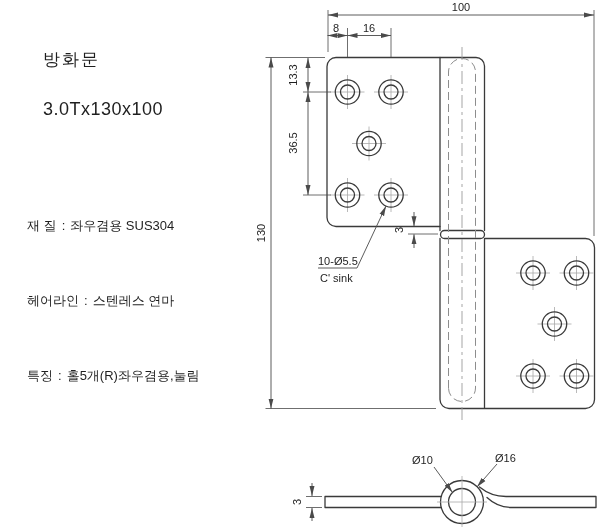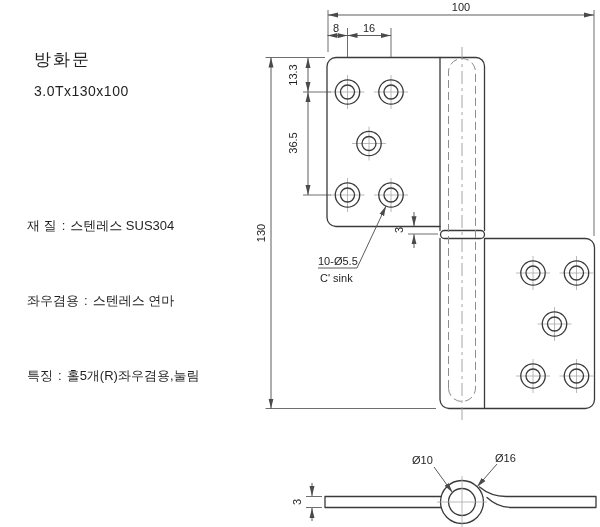--- a/index.html
+++ b/index.html
@@ -1,20 +1,20 @@
 <!DOCTYPE html>
 <html><head>
 <meta charset="utf-8">
 <style>
   html,body{margin:0;padding:0;background:#ffffff;}
   .canvas{position:relative;width:600px;height:527px;background:#ffffff;overflow:hidden;
           font-family:"Liberation Sans","DejaVu Sans",sans-serif;color:#1f1f1f;}
-  .info{position:absolute;left:34px;top:48px;}
+  .info{position:absolute;left:43px;top:48px;}
   .t1{font-size:17px;letter-spacing:2px;}
-  .t2{font-size:14px;margin-top:12px;letter-spacing:0.5px;}
+  .t2{font-size:18px;margin-top:28px;letter-spacing:0.5px;}
   .specs{position:absolute;left:27px;top:163px;font-size:13px;line-height:25px;white-space:pre;}
   .spec-row .sep{margin:0 5px;}
   .bold{font-weight:normal;}
   svg{position:absolute;left:0;top:0;}
   .ol{stroke:#3a3a3a;stroke-width:1.3;fill:none;stroke-linejoin:round;stroke-linecap:round;}
   .dim{stroke:#4a4a4a;stroke-width:0.9;fill:none;}
   .ext{stroke:#4a4a4a;stroke-width:0.8;fill:none;}
   .hid{stroke:#8d8d8d;stroke-width:1;fill:none;stroke-dasharray:8 4;}
   .cl{stroke:#9b9b9b;stroke-width:0.9;fill:none;stroke-dasharray:13 4 3 4;}
   .ch{stroke:#a8a8a8;stroke-width:0.8;fill:none;}
@@ -24,22 +24,22 @@
 <body>
 
 <div class="canvas">
 
   <div class="info">
     <div class="t1">방화문</div>
     <div class="t2">3.0Tx130x100</div>
   </div>
 
   <div class="specs">
-    <div class="spec-row"><span>재 질</span><span class="sep">:</span><span>스텐레스 SUS304</span></div>
-    <div class="spec-row"><span>좌우겸용</span><span class="sep">:</span><span>스텐레스 연마</span></div>
+    <div class="spec-row"><span>재 질</span><span class="sep">:</span><span>좌우겸용 SUS304</span></div>
+    <div class="spec-row"><span>헤어라인</span><span class="sep">:</span><span>스텐레스 연마</span></div>
     <div class="spec-row"><span>특징</span><span class="sep">:</span><span class="bold">홀5개(R)좌우겸용,눌림</span></div>
   </div>
 
   <svg width="600" height="527" viewBox="0 0 600 527">
     <defs>
       <marker id="arr" markerWidth="11" markerHeight="8" refX="10" refY="4" orient="auto-start-reverse" markerUnits="userSpaceOnUse">
         <path d="M10,4 L0,1.5 L0,6.5 Z" fill="#4a4a4a"></path>
       </marker>
     </defs>
 

